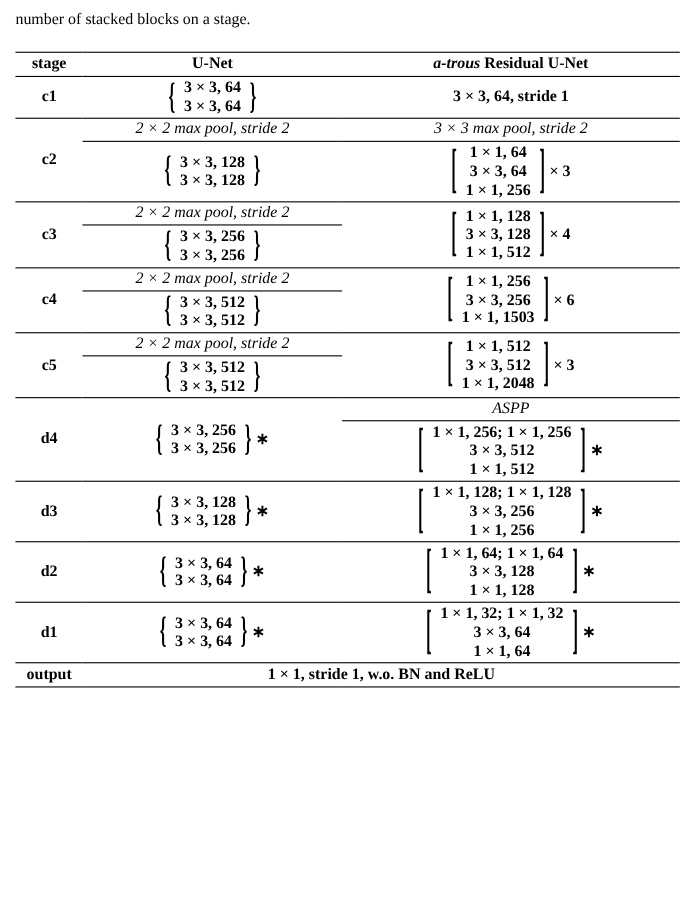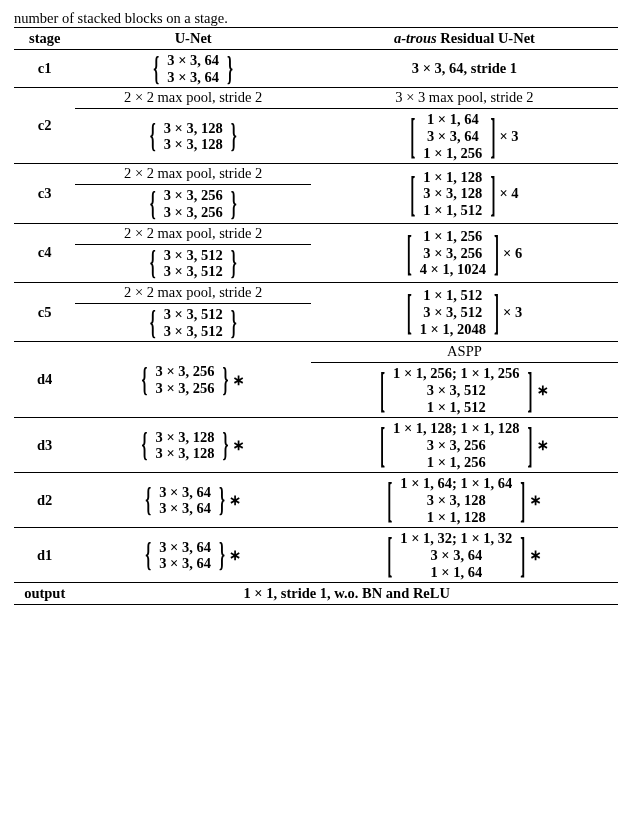--- a/index.html
+++ b/index.html
@@ -6,41 +6,41 @@
     font-family: "Times New Roman", Times, serif;
     font-size: 14.5px;
     color: #000;
     background: #fff;
     margin: 0;
     padding: 10px 14px;
     width: 632px;
     box-sizing: border-box;
   }
   .caption {
-    margin-bottom: 0;
+    margin-bottom: 20px;
   }
   table {
     border-collapse: collapse;
     width: 100%;
     table-layout: fixed;
   }
   td, th {
     padding: 0;
     vertical-align: middle;
     text-align: center;
     font-weight: normal;
   }
   .row > td { border-top: 1px solid #000; }
   .lastrow > td { border-bottom: 1px solid #000; text-align: center; }
   col.stage { width: 60px; }
   col.unet  { width: 230px; }
   col.res   { width: 300px; }
 
   .cell { padding: 2px 0; font-weight: bold; }
-  .pool { padding: 1px 0 2px 0; }
+  .pool { padding: 1px 0 2px 0; font-style: italic; }
 
   
   .blk {
     display: inline-flex;
     align-items: center;
     gap: 2px;
     line-height: 1.15;
   }
   .blk .lines {
     display: flex;
@@ -156,21 +156,21 @@
 
   <tr class="row">
     <td rowspan="2" class="cell">c4</td>
     <td class="pool subtop">2 × 2 max pool, stride 2</td>
     <td rowspan="2" class="cell">
       <span class="blk">
             <span class="bracket" style="--sy:3.2">[</span>
             <span class="lines">
               <span>1 × 1, 256</span>
               <span>3 × 3, 256</span>
-              <span>4 × 1, 1024</span>
+              <span>1 × 1, 1503</span>
             </span>
             <span class="bracket" style="--sy:3.2">]</span>
             <span class="mult">× 6</span>
           </span>
     </td>
   </tr>
   <tr>
     <td class="cell">
       <span class="blk">
             <span class="brace" style="--sy:2.2">{</span>

